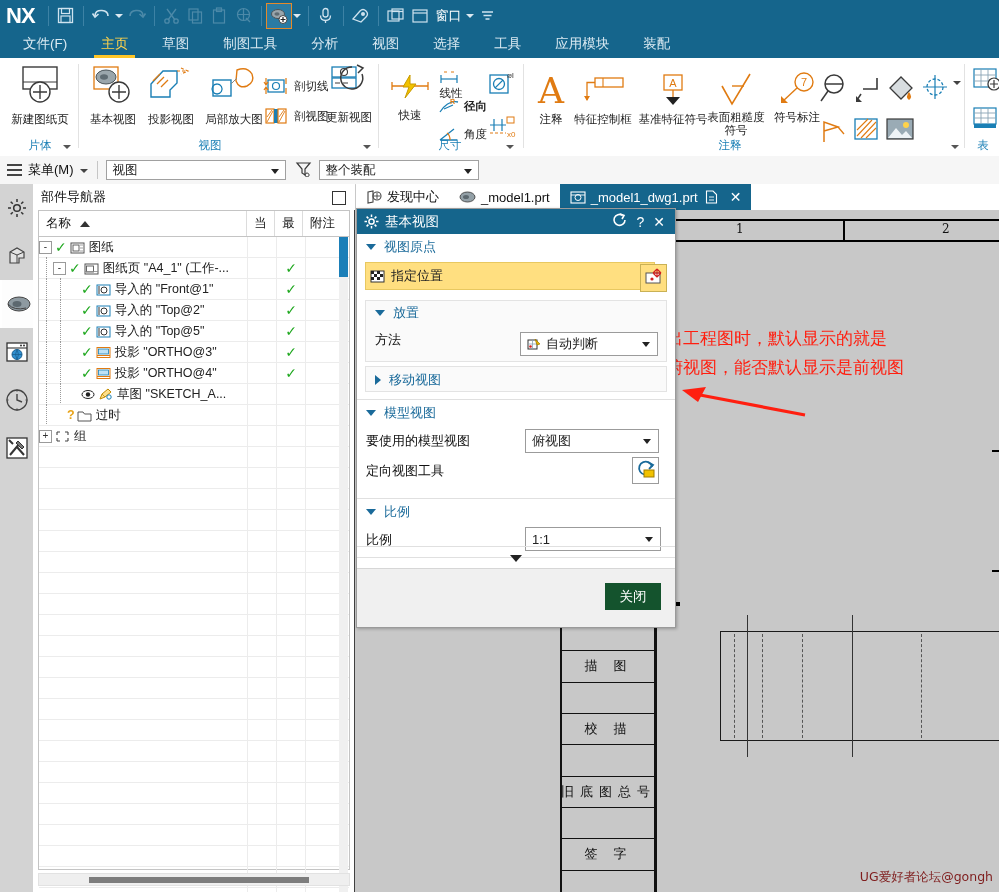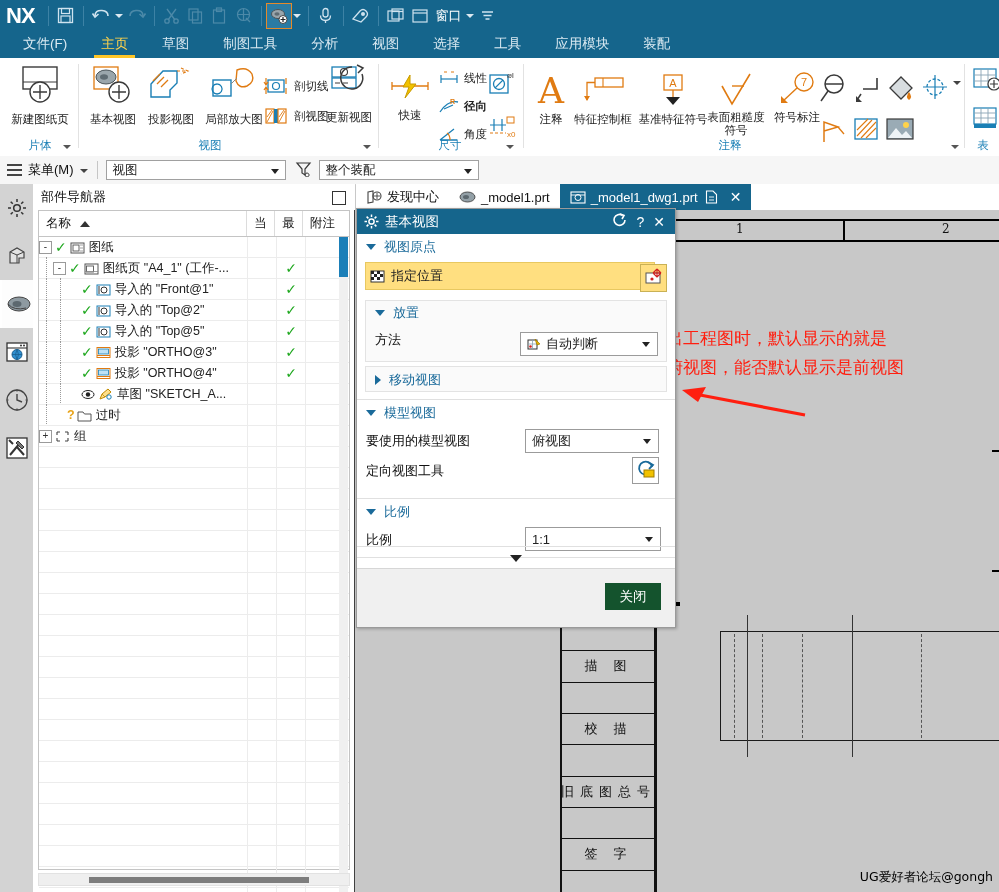--- a/index.html
+++ b/index.html
@@ -110,21 +110,21 @@
   .canvas{position:absolute;left:356px;top:210px;width:643px;height:682px;background:#c8c8c8;overflow:hidden;}
   .zoneline{position:absolute;background:#000;}
   .zonelbl{position:absolute;font-family:"DejaVu Serif",serif;font-size:12px;color:#111;}
   .partrect{position:absolute;border:1.5px solid #1a1a1a;box-sizing:border-box;background:transparent;}
   .solidv{position:absolute;width:1px;background:#333;}
   .dashv{position:absolute;width:0;border-left:1.5px dashed #555;}
   .tblock{position:absolute;border:1px solid #111;box-sizing:border-box;}
   .tbrow{position:absolute;left:0;right:0;border-bottom:1px solid #111;box-sizing:border-box;
          display:flex;align-items:center;justify-content:center;font-family:"DejaVu Serif",serif;
          font-size:13px;color:#111;letter-spacing:6px;}
-  .wmark{position:absolute;right:6px;bottom:6px;font-size:12.5px;color:#000000;white-space:nowrap;
+  .wmark{position:absolute;right:6px;bottom:6px;font-size:12.5px;color:#7f1d1d;white-space:nowrap;
          font-family:"DejaVu Sans",sans-serif;}
 
   
   .dlg{position:absolute;left:356px;top:208px;width:320px;height:420px;background:#f0f0f0;
        border:1px solid #9a9a9a;box-shadow:1px 1px 3px rgba(0,0,0,.25);box-sizing:border-box;}
   .dlghdr{height:25px;background:#15658c;display:flex;align-items:center;color:#fff;font-size:13.5px;}
   .dlghdr .gi{margin:0 6px 0 7px;display:inline-flex;}
   .dlghdr .hact{margin-left:auto;display:flex;align-items:center;gap:9px;padding-right:10px;font-size:14px;}
   .dlgbody{position:absolute;left:0;top:25px;width:318px;height:335px;background:#fff;overflow:hidden;}
   .sect{border-bottom:1px solid #e0e0e0;}
@@ -374,21 +374,21 @@
     <div class="bigbtn" style="left:386px;top:14px;width:48px;">
       <span class="bi">
         <svg width="44" height="32" viewBox="0 0 44 32">
             <path d="M4 14 H40" stroke="#e07b12" stroke-width="1.3"></path>
             <path d="M4 10 V18 M40 10 V18" stroke="#e07b12" stroke-width="1.3"></path>
             <path d="M22 3 L15 15 H21 L17 26 L28 12 H22 Z" fill="#f2c200" stroke="#c89a00" stroke-width="1"></path>
           </svg>
       </span>
       <span>快速</span>
     </div>
-    <div class="smbtn" style="left:438px;top:12px;">
+    <div class="smbtn" style="left:438px;top:12px;flex-direction:column;">
       <span class="si">
         <svg width="22" height="16" viewBox="0 0 22 16">
             <path d="M3 9 H19" stroke="#1a7fb5" stroke-width="1.2"></path>
             <path d="M3 5 V13 M19 5 V13" stroke="#1a7fb5" stroke-width="1.2"></path>
             <path d="M6 2 L9 2 M13 2 L16 2" stroke="#e07b12" stroke-width="1.2"></path>
           </svg>
       </span>
       <span>线性</span>
     </div>
     <div class="smbtn" style="left:438px;top:40px;font-weight:bold;">

